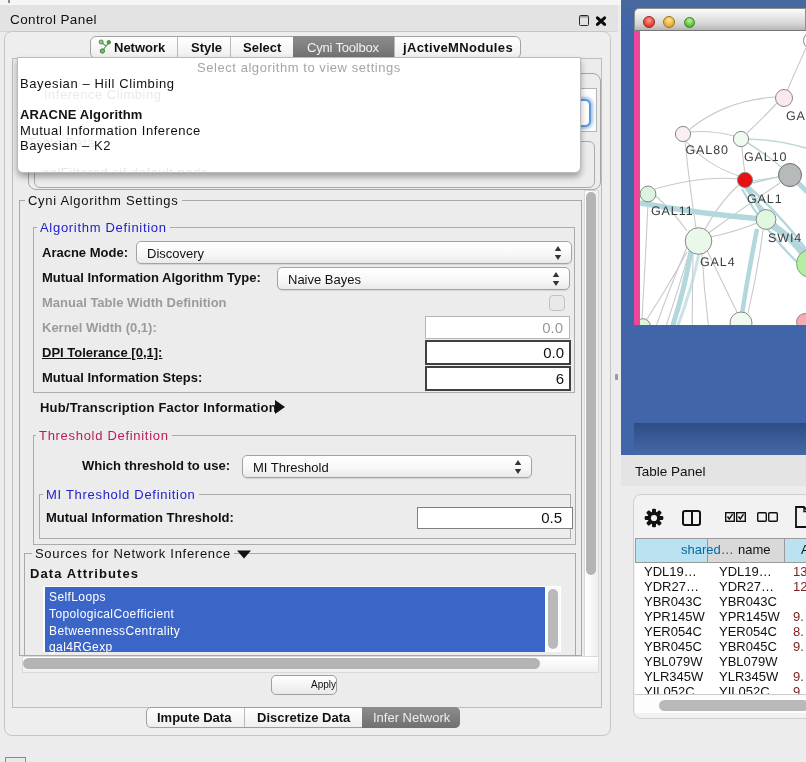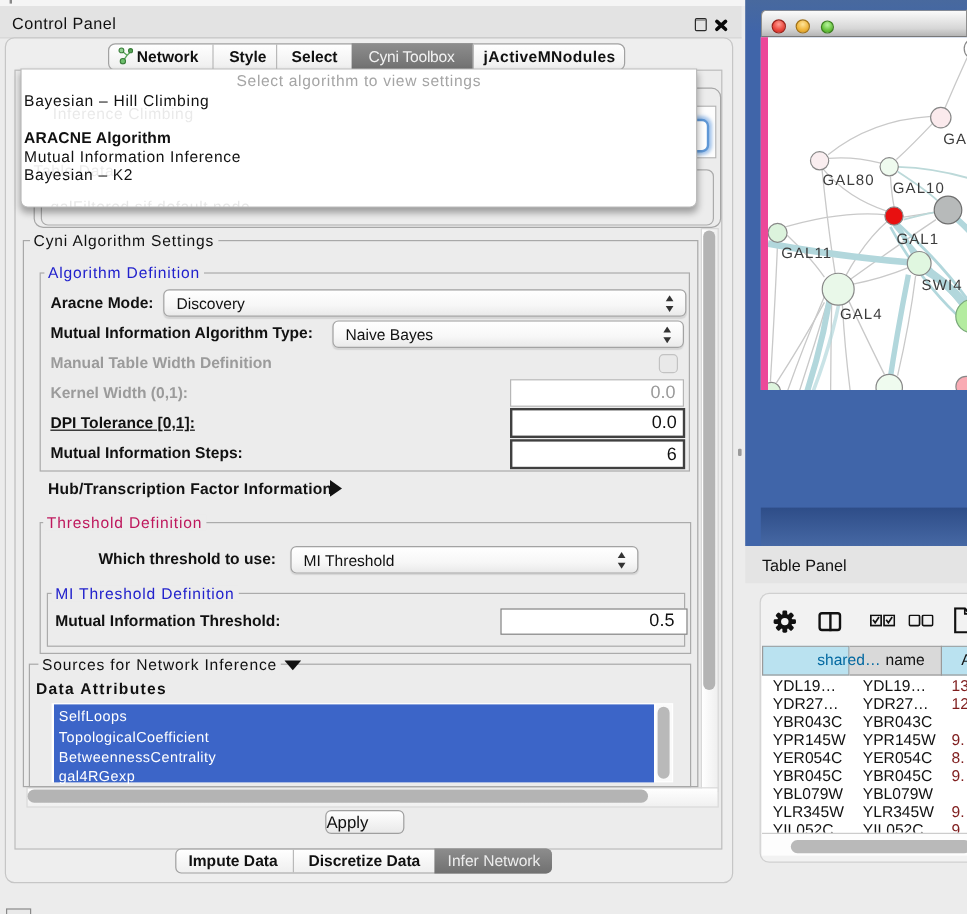--- a/index.html
+++ b/index.html
@@ -136,21 +136,21 @@
     <path d="M0 0.5 L14 0.5 L7 8.5 Z" fill="#111"></path>
   </svg>
 <div class="lbl bold" style="left:30px;top:566px;letter-spacing:1.1px;">Data Attributes</div>
 
 <div class="abs" style="left:43px;top:586px;width:518px;height:66px;background:#fff;"></div>
 <div class="abs" style="left:45px;top:587px;width:500px;height:65px;background:#3c65c8;"></div>
 <div class="abs" style="left:547px;top:587px;width:13px;height:64px;background:#fafafa;"></div>
 <div class="abs" style="left:548px;top:589px;width:10px;height:60px;background:#b9b9b9;border-radius:5px;"></div>
 <div class="abs" style="left:49px;top:589px;font-size:12px;color:#fff;line-height:16.8px;white-space:nowrap;letter-spacing:0.4px;">SelfLoops<br>TopologicalCoefficient<br>BetweennessCentrality<br>gal4RGexp</div>
 
-<div class="abs" style="left:271px;top:675px;width:66px;height:20px;background:linear-gradient(#ffffff,#e9e9e9);border:1px solid #9f9f9f;border-radius:5px;box-sizing:border-box;text-align:left;line-height:18px;font-size:14px;color:#111;">Apply</div>
+<div class="abs" style="left:271px;top:675px;width:66px;height:20px;background:linear-gradient(#ffffff,#e9e9e9);border:1px solid #9f9f9f;border-radius:5px;box-sizing:border-box;text-align:right;line-height:18px;font-size:10px;color:#111;">Apply</div>
 
 <div class="abs" style="left:146px;top:707px;width:314px;height:21px;background:linear-gradient(#ffffff,#efefef);border:1px solid #9f9f9f;border-radius:5px;box-sizing:border-box;"></div>
 <div class="abs" style="left:244px;top:708px;width:1px;height:19px;background:#b9b9b9;"></div>
 <div class="abs" style="left:362px;top:707px;width:98px;height:21px;background:linear-gradient(#8d8d8d,#707070);border-radius:0 5px 5px 0;"></div>
 <div class="lbl bold" style="left:157px;top:710px;">Impute Data</div>
 <div class="lbl bold" style="left:257px;top:710px;">Discretize Data</div>
 <div class="lbl" style="left:373px;top:710px;color:#ededed;">Infer Network</div>
 
 <div class="abs" style="left:615px;top:374px;width:3px;height:6px;background:#9a9a9a;border-radius:1px;"></div>
 

